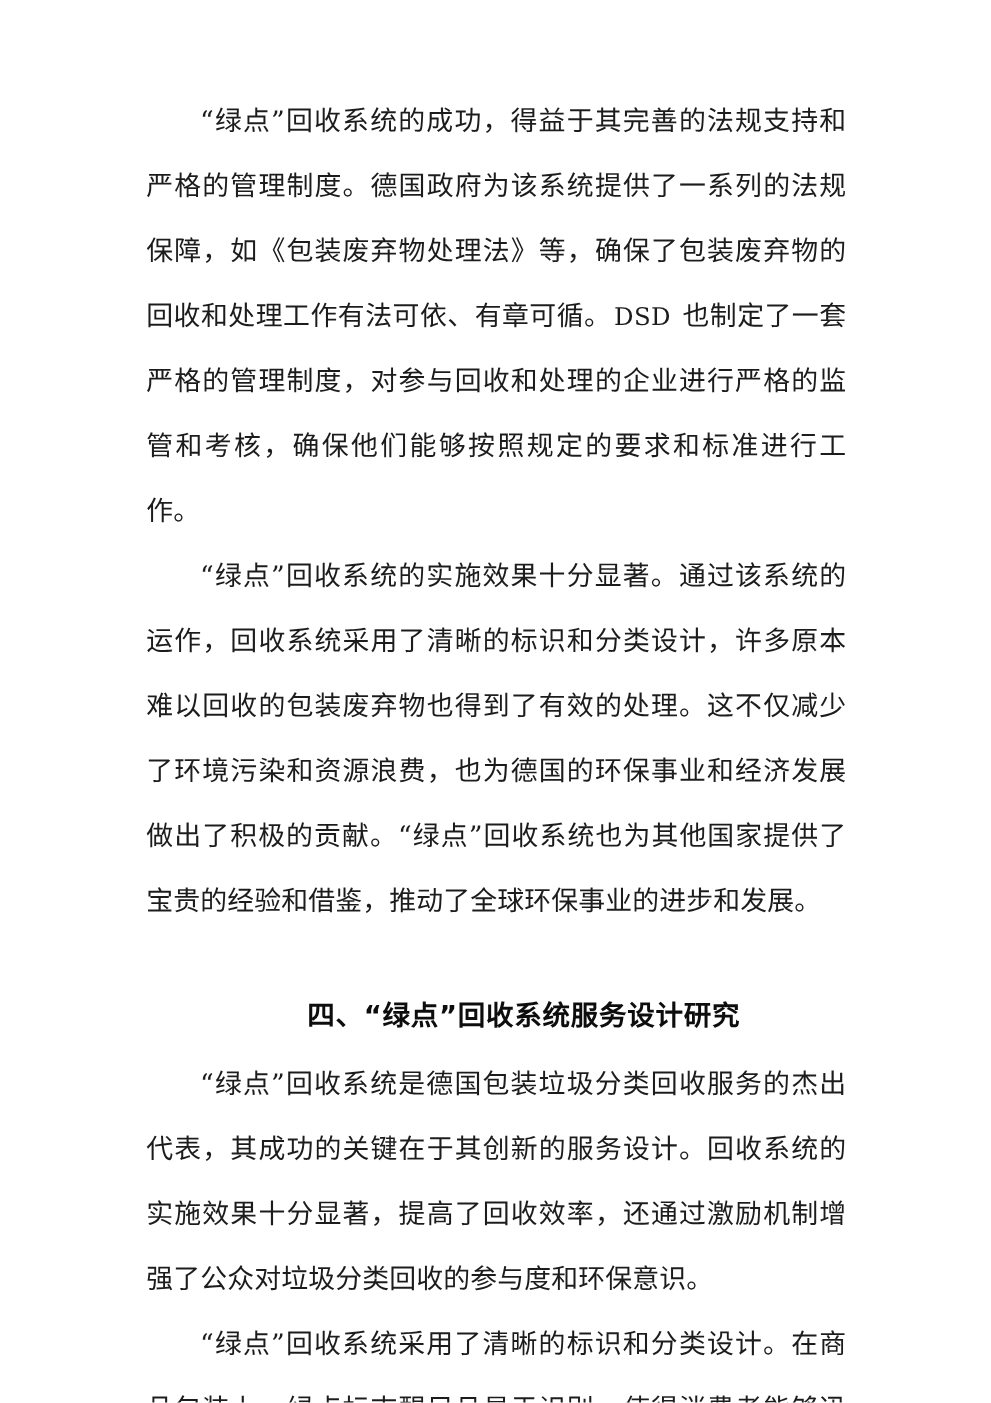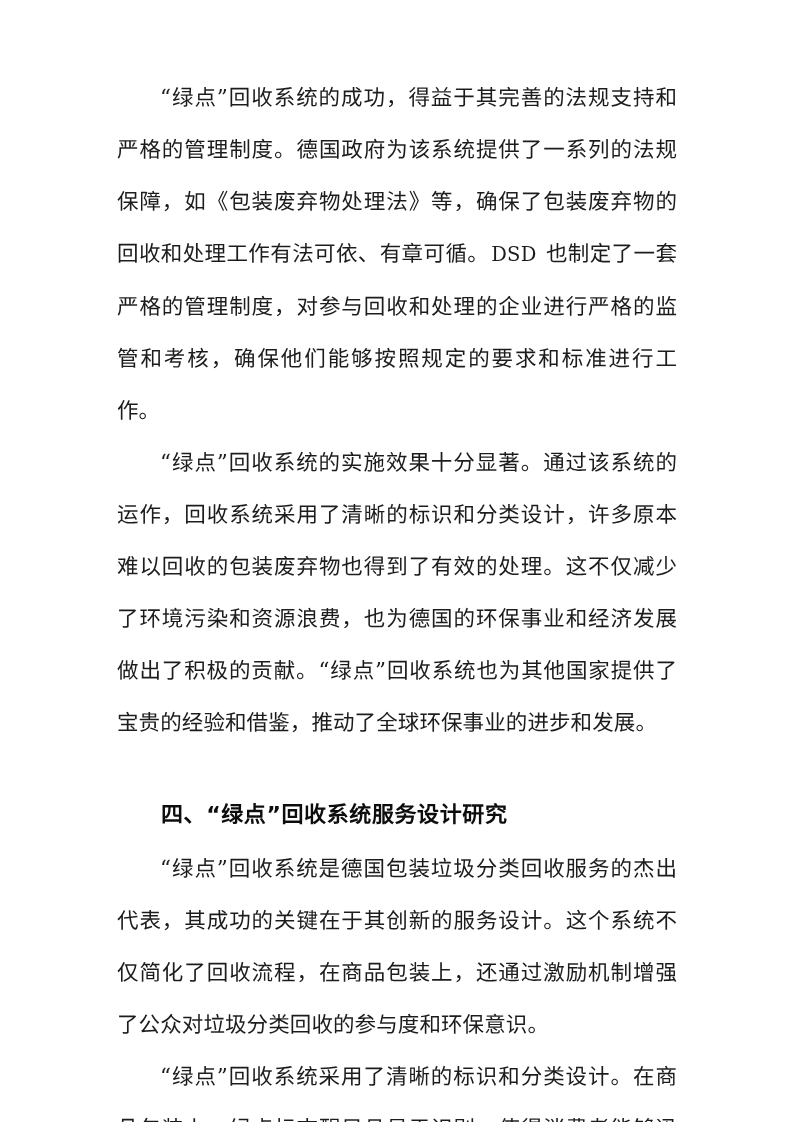--- a/index.html
+++ b/index.html
@@ -54,21 +54,21 @@
     margin: 0;
     padding-top: 44px;
     padding-bottom: 6px;
     font-family: "DejaVu Sans", "Liberation Sans", sans-serif;
     font-size: 22px;
     line-height: 44px;
     font-weight: 700;
     color: #0d0d0d;
     text-indent: 2em;
     letter-spacing: 0.6px;
-    text-align: left;
+    text-align: center;
     white-space: nowrap;
   }
 
   
   .latin {
     font-family: "DejaVu Serif", "Liberation Serif", serif;
     font-size: 19.5px;
     letter-spacing: 0.3px;
     padding: 0 2px;
   }
@@ -78,18 +78,18 @@
 
 <div class="page">
   <div class="page-body">
 
     <p class="para">“绿点”回收系统的成功，得益于其完善的法规支持和严格的管理制度。德国政府为该系统提供了一系列的法规保障，如《包装废弃物处理法》等，确保了包装废弃物的回收和处理工作有法可依、有章可循。<span class="latin">DSD</span> 也制定了一套严格的管理制度，对参与回收和处理的企业进行严格的监管和考核，确保他们能够按照规定的要求和标准进行工作。</p>
 
     <p class="para">“绿点”回收系统的实施效果十分显著。通过该系统的运作，回收系统采用了清晰的标识和分类设计，许多原本难以回收的包装废弃物也得到了有效的处理。这不仅减少了环境污染和资源浪费，也为德国的环保事业和经济发展做出了积极的贡献。“绿点”回收系统也为其他国家提供了宝贵的经验和借鉴，推动了全球环保事业的进步和发展。</p>
 
     <h2 class="heading">四、“绿点”回收系统服务设计研究</h2>
 
-    <p class="para">“绿点”回收系统是德国包装垃圾分类回收服务的杰出代表，其成功的关键在于其创新的服务设计。这个系统不仅简化了回收流程，在商品包装上，还通过激励机制增强了公众对垃圾分类回收的参与度和环保意识。</p>
+    <p class="para">“绿点”回收系统是德国包装垃圾分类回收服务的杰出代表，其成功的关键在于其创新的服务设计。回收系统的实施效果十分显著，提高了回收效率，还通过激励机制增强了公众对垃圾分类回收的参与度和环保意识。</p>
 
     <p class="para tight-quote">“绿点”回收系统采用了清晰的标识和分类设计。在商品包装上，绿点标志醒目且易于识别，使得消费者能够迅速了解哪些包装属于可</p>
 
   </div>
 </div>
 
 </body></html>

